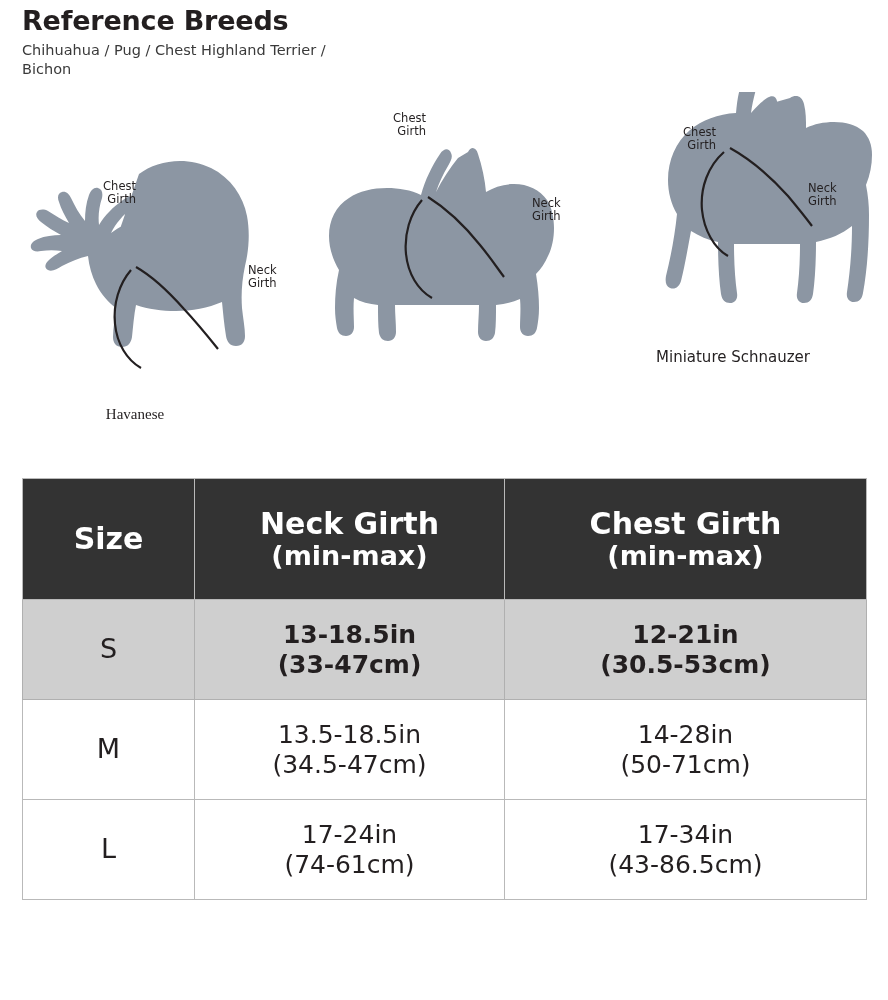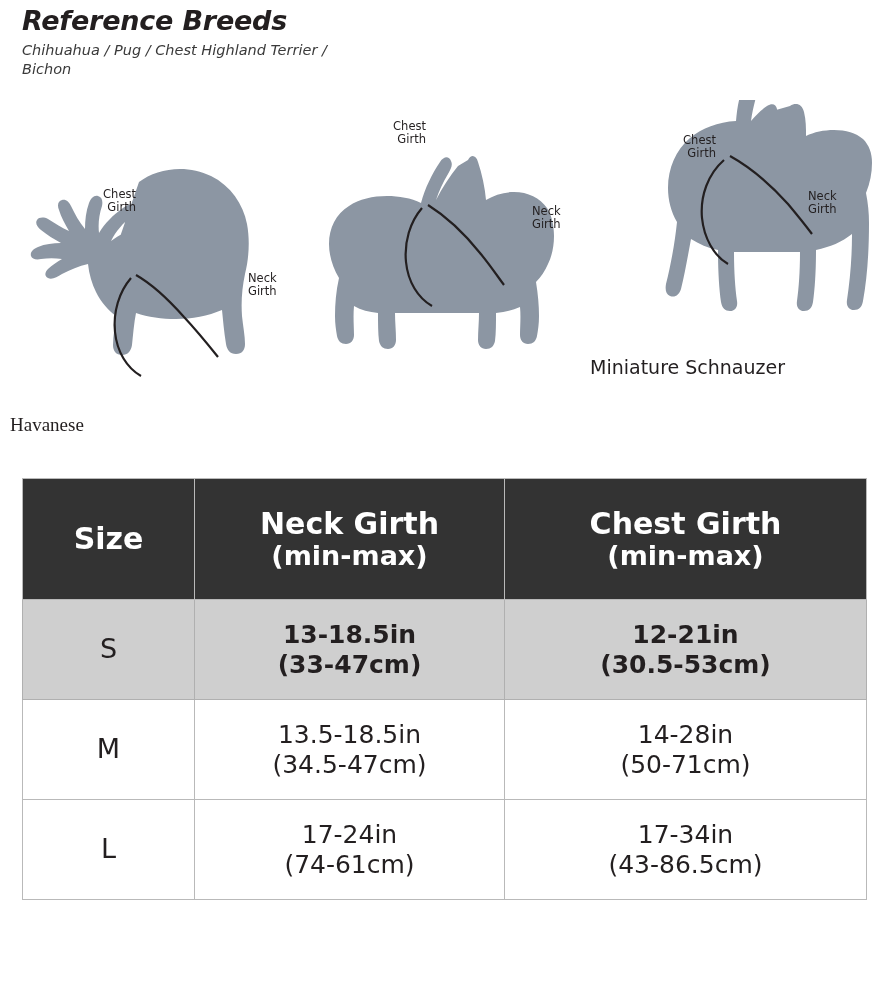--- a/index.html
+++ b/index.html
@@ -17,21 +17,20 @@
   }
   .page {
     position: relative;
     width: 888px;
     height: 1000px;
   }
 
   
   .header {
     padding: 6px 14px 0 22px;
-    font-style: italic;
   }
   .title {
     font-size: 27px;
     font-weight: bold;
     letter-spacing: -0.2px;
     color: #231f20;
     line-height: 1.1;
     margin: 0;
   }
   .subtitle {
@@ -43,28 +42,28 @@
   }
 
   
   .breeds {
     position: relative;
     height: 340px;
     margin-top: 8px;
   }
   .breed {
     position: absolute;
-    top: 12px;
+    top: 4px;
   }
   .breed .art {
     position: relative;
   }
   .breed-name {
-    text-align: left;
-    font-size: 19px;
+    text-align: center;
+    font-size: 15px;
     color: #231f20;
   }
   .girth-label {
     position: absolute;
     font-size: 11.5px;
     line-height: 1.12;
     color: #231f20;
     white-space: pre-line;
     text-align: left;
   }

